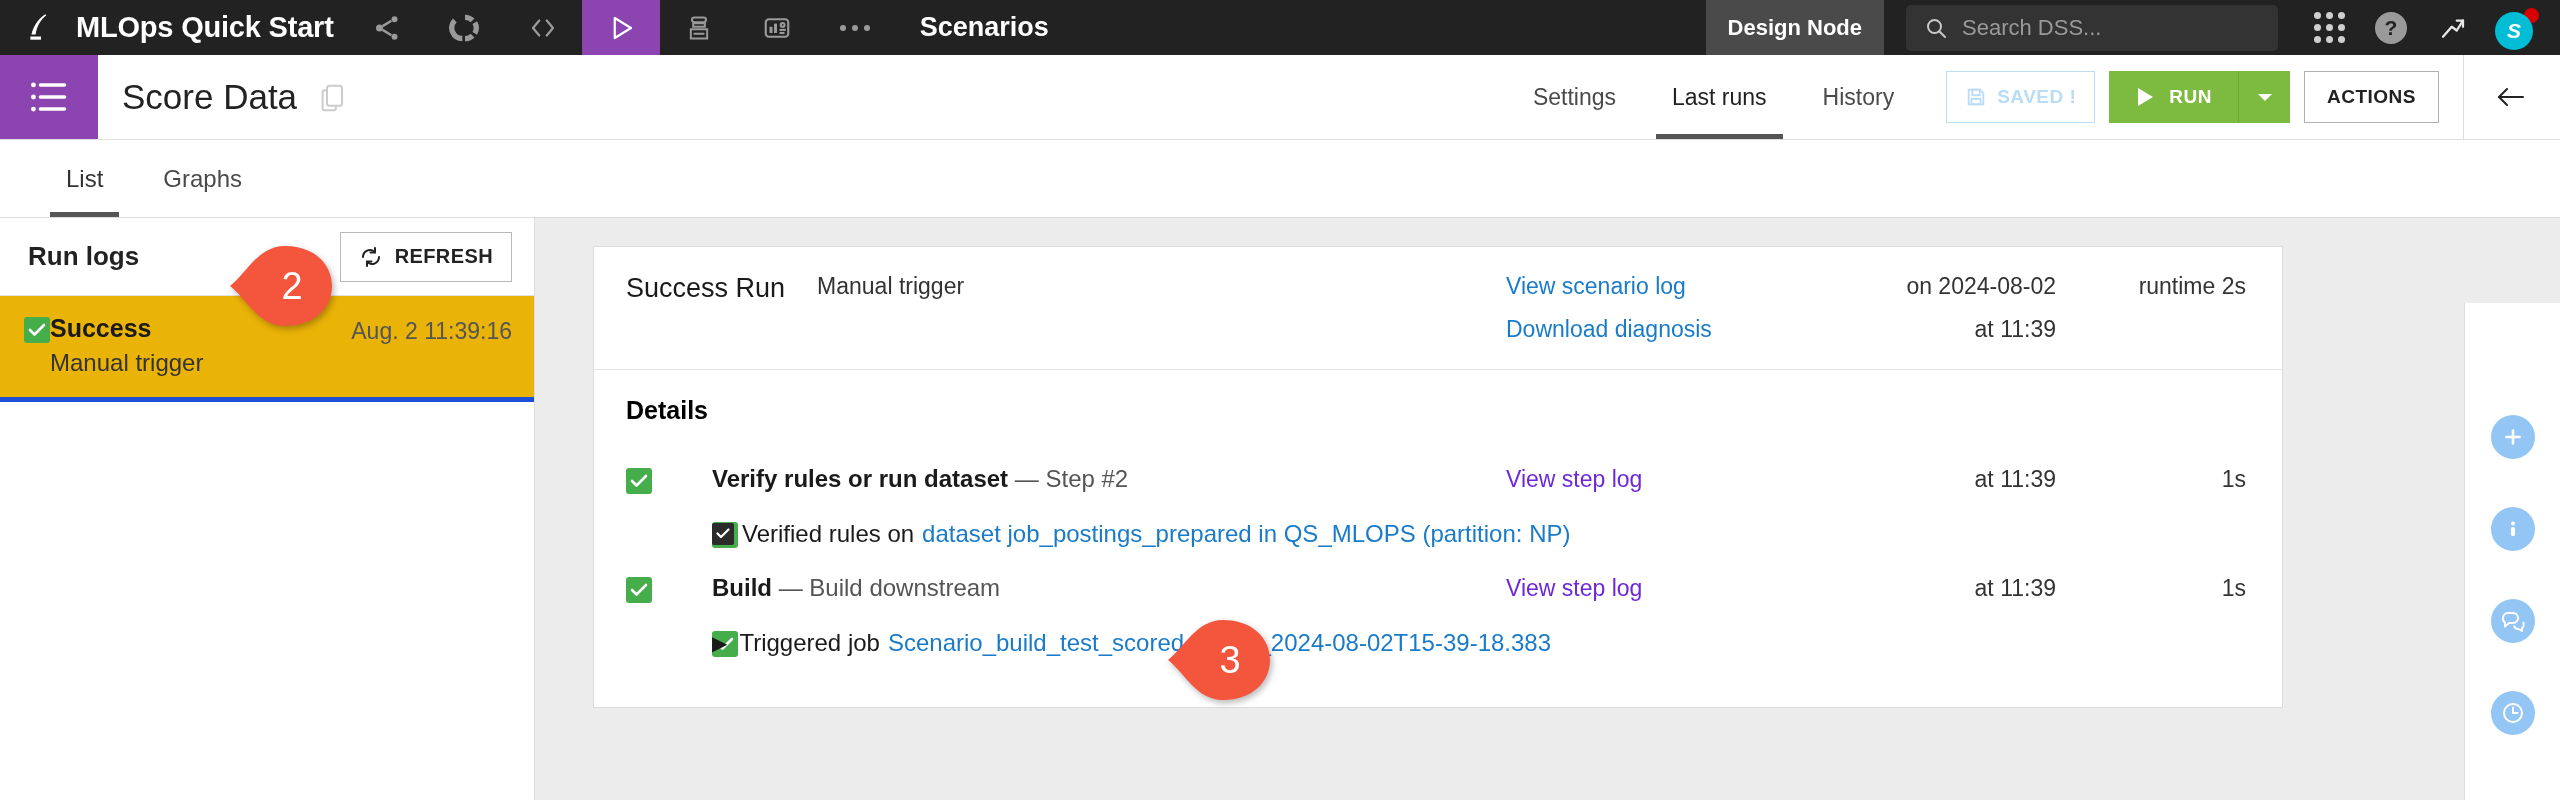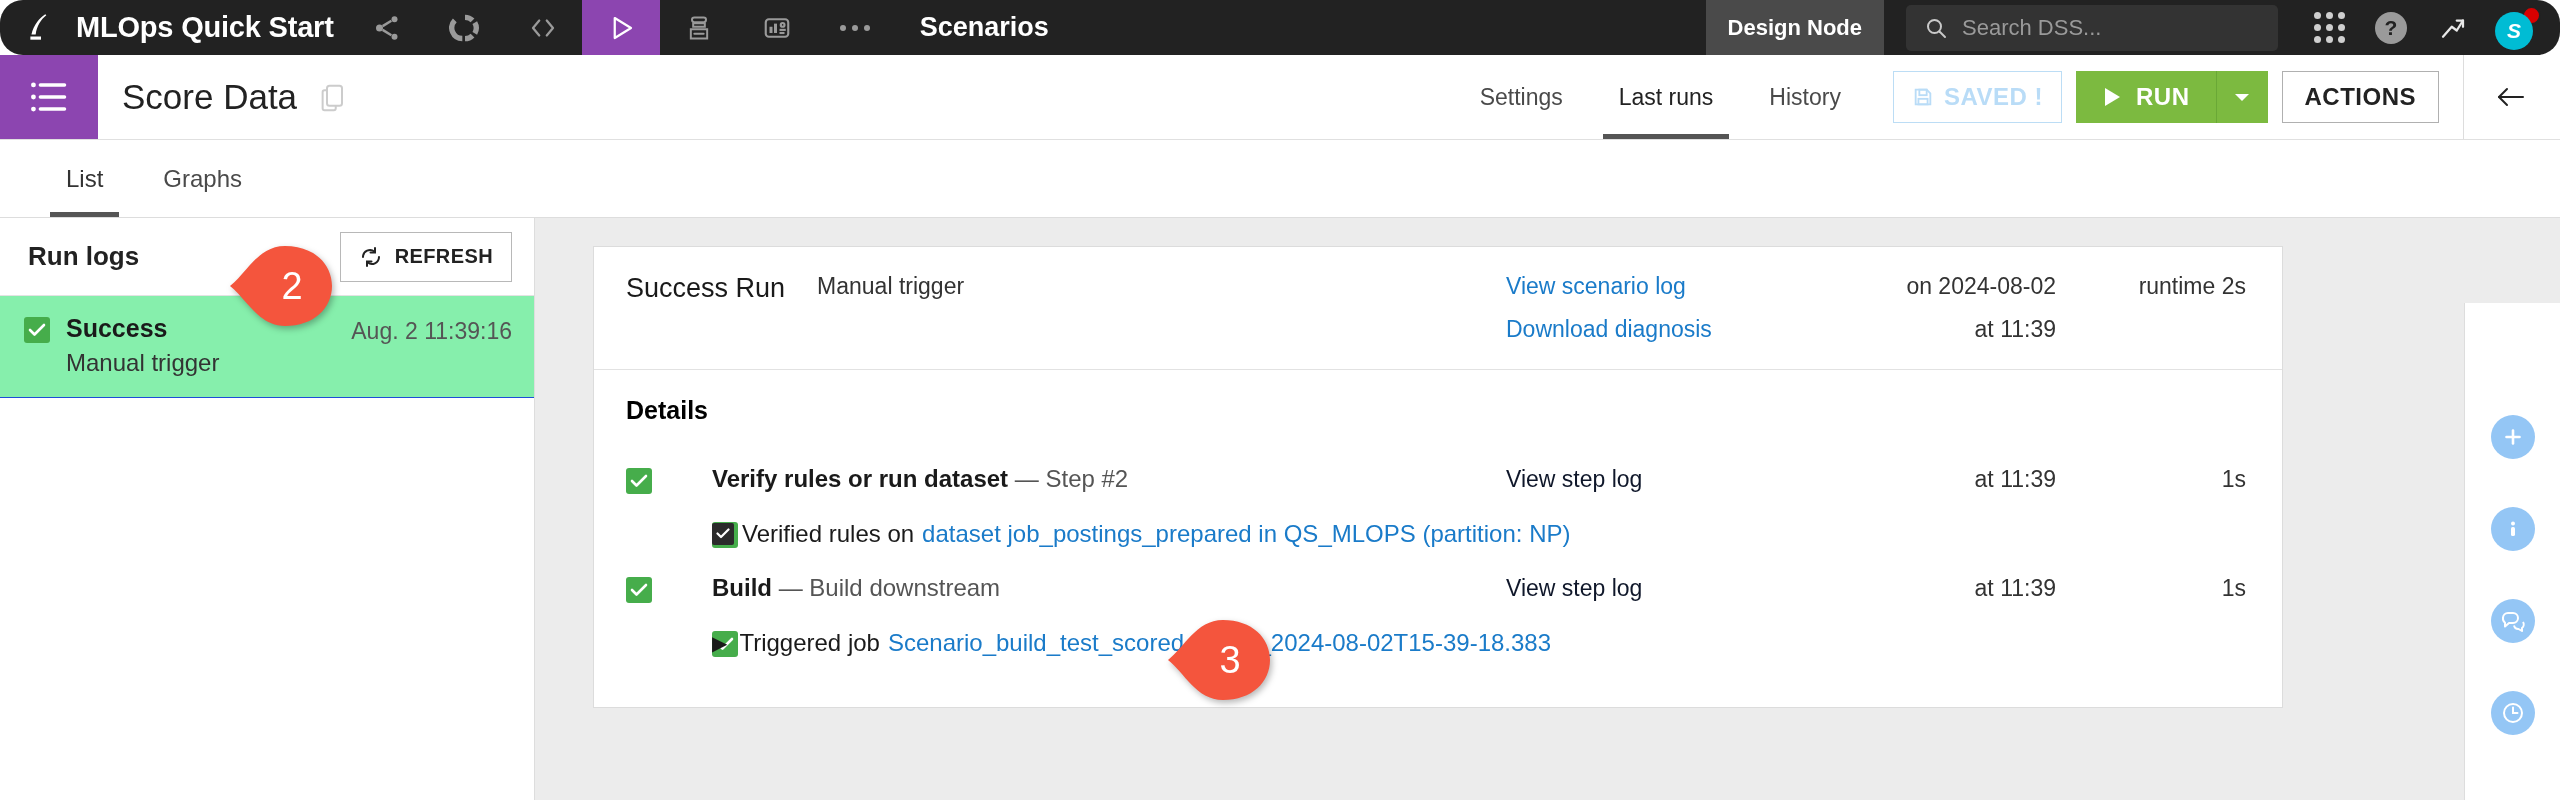--- a/index.html
+++ b/index.html
@@ -8,21 +8,20 @@
     font-family: "Liberation Sans", sans-serif;
     background: #ffffff;
     overflow: hidden;
   }
 
   
   .topbar {
     height: 55px; background: #222222;
     display: flex; align-items: stretch;
     position: relative;
-    border-radius: 23px;
   }
   .brand {
     display: flex; align-items: center; gap: 18px;
     padding-left: 24px; padding-right: 14px;
   }
   .bird-logo { width: 34px; height: 34px; display:block; }
   .brand-title {
     color: #ffffff; font-size: 29px; font-weight: bold;
     letter-spacing: -0.2px; white-space: nowrap;
   }
@@ -97,21 +96,21 @@
     position: relative; white-space: nowrap;
   }
   .tb-tab.active { color: #222222; }
   .tb-tab.active::after {
     content:""; position:absolute; left: 12px; right: 12px; bottom: 0;
     height: 5px; background: #555555;
   }
   .tb-buttons { display:flex; align-items:center; gap: 14px; padding: 0 24px; }
   .btn {
     height: 52px; display:flex; align-items:center; justify-content:center;
-    font-size: 24px; font-weight:bold; letter-spacing: 0.5px;
+    font-size: 19px; font-weight:bold; letter-spacing: 0.5px;
     cursor: pointer; white-space: nowrap;
   }
   .btn-saved {
     border: 1px solid #bcddf5; color: #b9dcf7; background:#fff;
     padding: 0 18px; gap: 10px;
   }
   .btn-run {
     background: #7cba40; color: #ffffff; padding: 0 26px; gap: 14px;
     border: none;
   }
@@ -156,23 +155,23 @@
     padding: 0 22px 0 28px; border-bottom: 1px solid #e3e3e3;
   }
   .runlogs-title { font-size: 26px; font-weight: bold; color:#222; }
   .refresh-btn {
     display:flex; align-items:center; gap: 12px;
     border: 1px solid #b8b8b8; background:#fff; height: 50px; padding: 0 18px;
     font-size: 20px; font-weight: bold; color:#222; cursor:pointer;
     letter-spacing: .4px;
   }
   .run-item {
-    background: #86efac; border-bottom: 1px solid #1d4ed8;
+    background: #eab308; border-bottom: 5px solid #1d4ed8;
     padding: 18px 22px 20px 24px;
-    display:flex; gap: 16px; cursor: pointer; position: relative;
+    display:flex; cursor: pointer; position: relative;
   }
   .chk {
     width: 26px; height: 26px; background:#46ad4b; border-radius: 3px;
     display:flex; align-items:center; justify-content:center; flex-shrink:0;
     margin-top: 3px;
   }
   .chk svg { display:block; }
   .run-item-main { flex: 1; }
   .run-status { font-size: 25px; font-weight: bold; color:#1a1a1a; }
   .run-trigger { font-size: 24px; color: #333333; margin-top: 6px; }
@@ -204,21 +203,21 @@
   .card-body { padding: 26px 36px 38px 32px; }
   .details-label { font-size: 25px; font-weight: bold; color:#000000; margin-bottom: 26px; }
   .step-row {
     display:flex; align-items:center; padding: 10px 0 10px 0; min-height: 56px;
   }
   .step-chk-col { width: 86px; flex-shrink: 0; display:flex; }
   .step-chk-col.indent { padding-left: 86px; }
   .step-label { flex: 1; font-size: 24px; color:#1a1a1a; white-space: nowrap; }
   .step-label b { font-weight: bold; }
   .step-label .muted { color: #555555; font-weight: normal; }
-  .step-link { width: 300px; font-size: 23px; color:#0f172a; cursor:pointer; white-space:nowrap;}
+  .step-link { width: 300px; font-size: 23px; color:#6d28d9; cursor:pointer; white-space:nowrap;}
   .step-time { width: 250px; text-align:right; font-size: 23px; color:#333333; white-space:nowrap;}
   .step-dur { width: 190px; text-align:right; font-size: 23px; color:#333333; white-space:nowrap;}
   .sub-row { display:flex; align-items:center; padding: 12px 0; min-height: 52px; }
   .sub-text { font-size: 24px; color:#1a1a1a; display:flex; align-items:center; gap: 8px; white-space:nowrap;}
   .sub-text a { color:#1a7bc9; text-decoration:none; cursor:pointer; }
   .dark-chk {
     width: 22px; height: 22px; background:#2b2b2b; border-radius:2px; display:inline-flex;
     align-items:center; justify-content:center; flex-shrink:0;
   }
   .tri { color:#1a1a1a; font-size: 20px; margin-right: 4px; }

